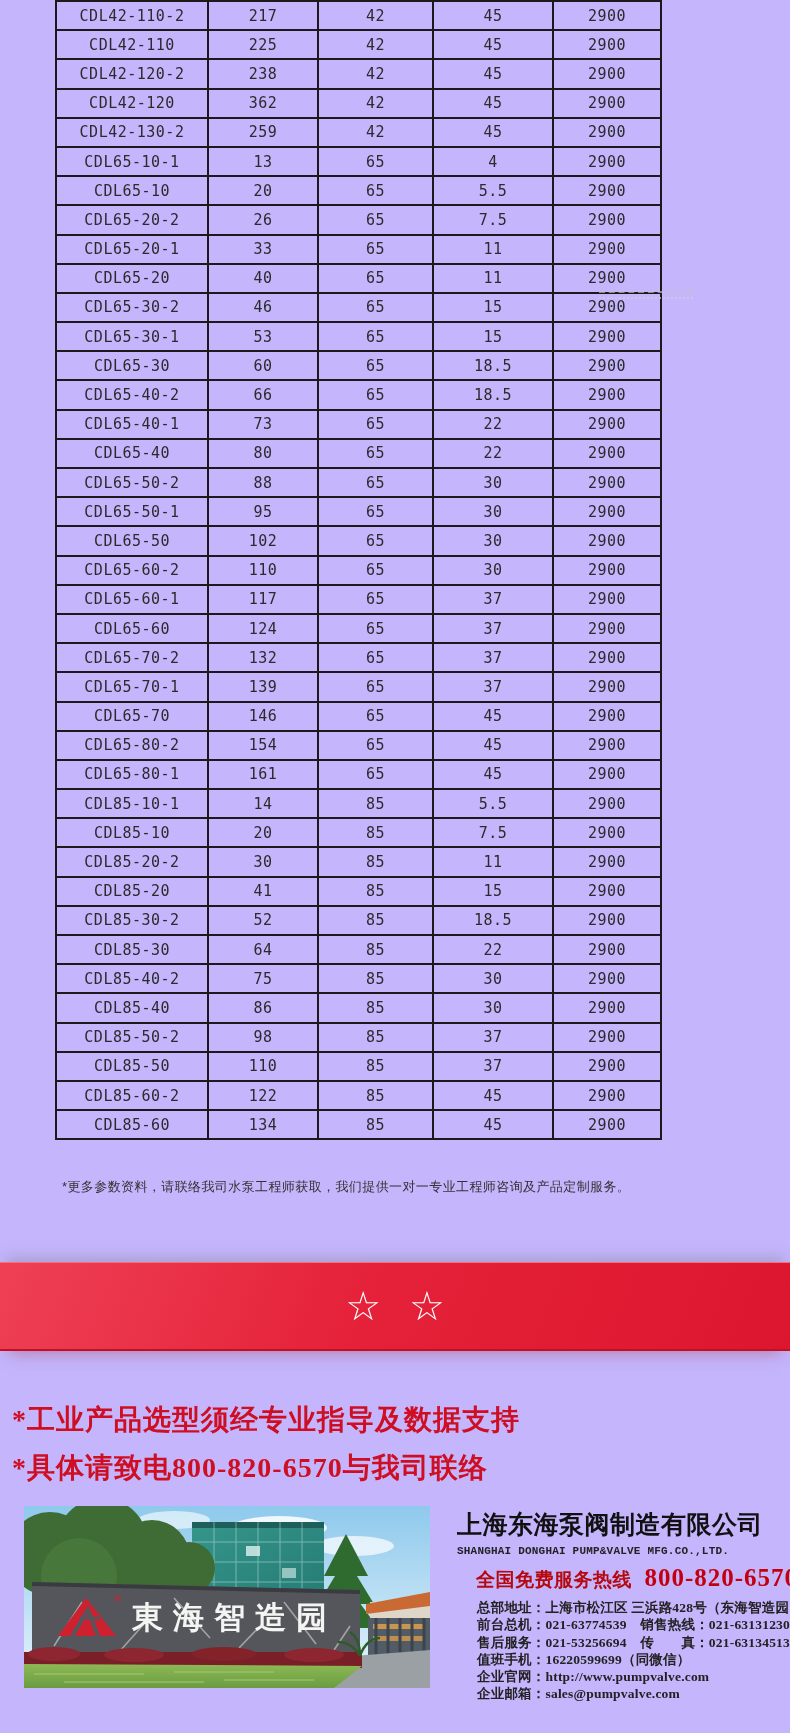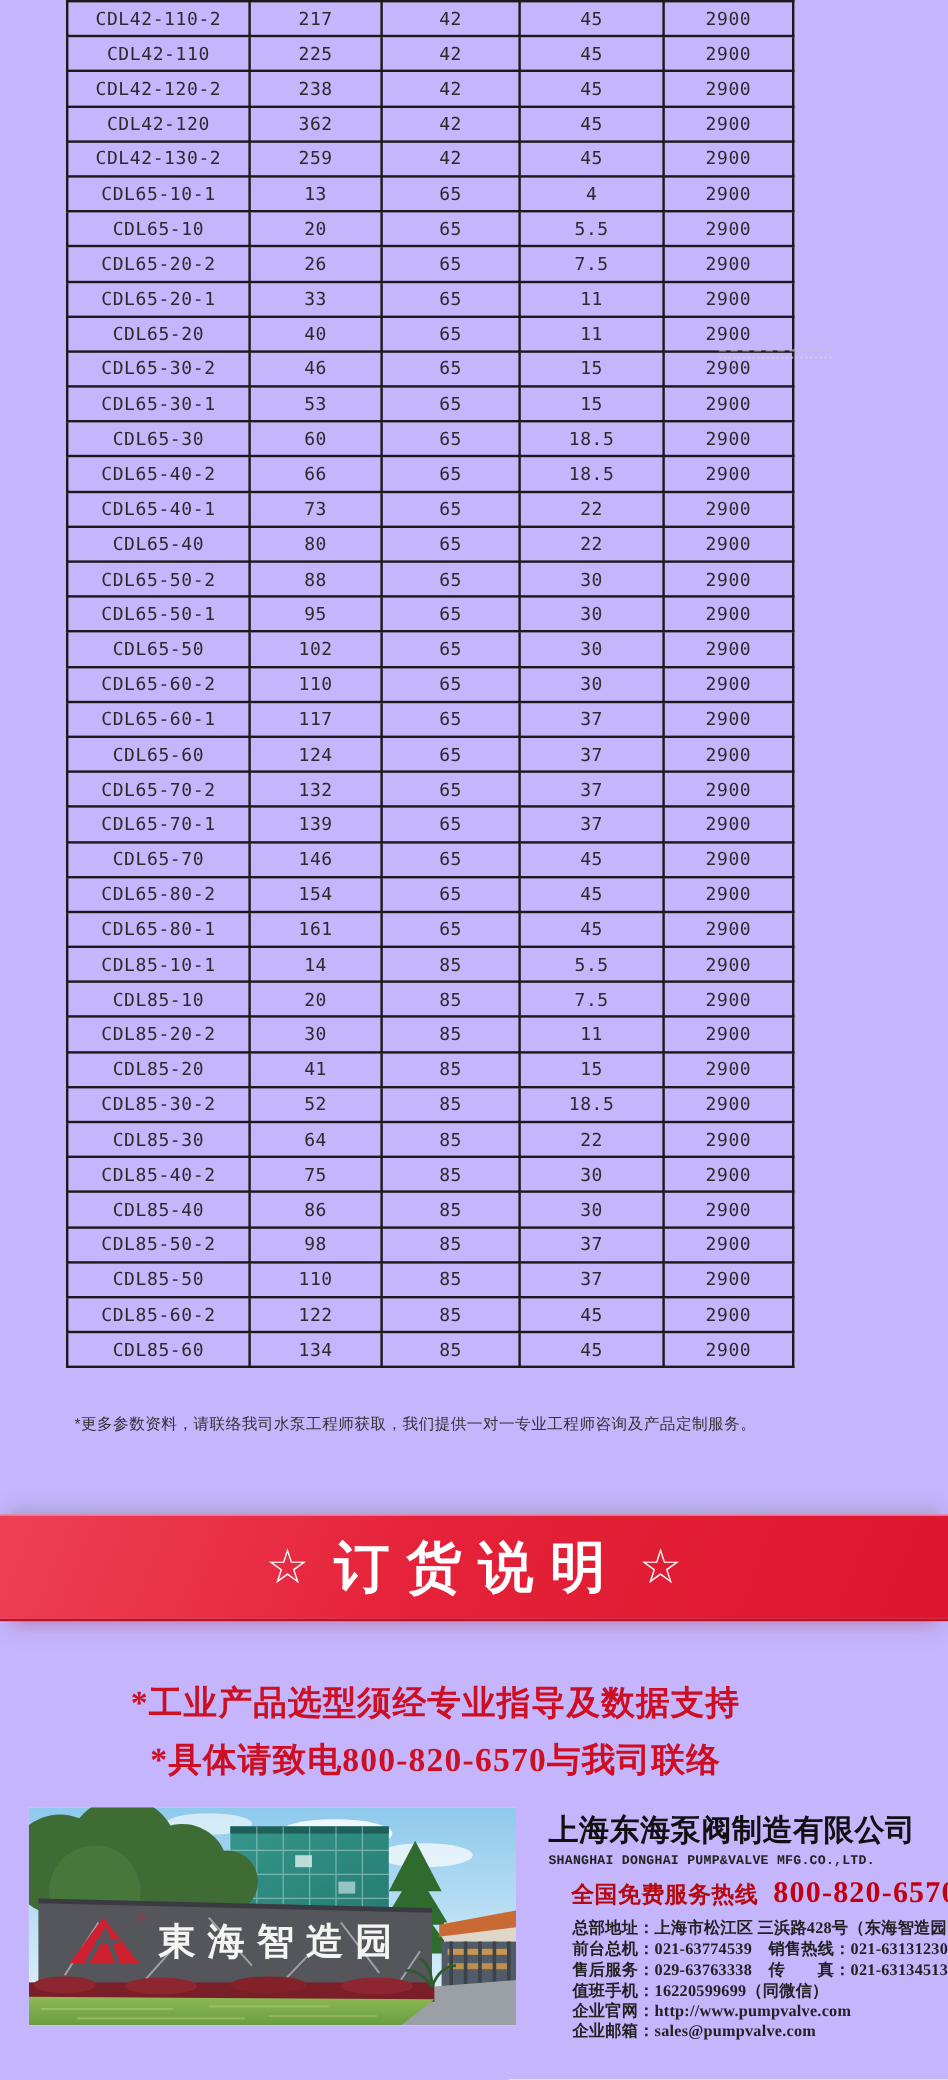--- a/index.html
+++ b/index.html
@@ -27,21 +27,21 @@
   .banner{position:absolute;left:0;top:1262px;width:790px;height:86px;
           background:linear-gradient(112deg,#ee4055 0%,#e52239 45%,#dc162e 100%);
           border-top:1px solid #f4707f;border-bottom:2px solid #c01026;
           box-shadow:0 -10px 14px -6px rgba(130,130,140,.45),0 10px 16px -9px rgba(170,60,70,.5);
           display:flex;align-items:center;justify-content:center;}
   .banner .star{color:#ffffff;font-size:40px;line-height:1;margin:0 14px;}
   .banner-title{color:#ffffff;font-size:46px;font-weight:900;letter-spacing:14px;
                 text-indent:7px;line-height:1;}
 
   
-  .notice{position:absolute;left:0;top:1396px;width:726px;text-align:center;
+  .notice{position:absolute;left:12px;top:1396px;width:726px;
           color:#ce0e22;font-family:"Liberation Serif",serif;font-weight:700;
           font-size:28px;line-height:48px;letter-spacing:1px;}
 
   
   .photo{position:absolute;left:24px;top:1506px;width:406px;height:182px;overflow:hidden;
          background:#bfe0f2;}
   .info{position:absolute;left:457px;top:1508px;width:310px;}
   .name-cn{font-size:25px;font-weight:900;color:#111;white-space:nowrap;letter-spacing:.5px;}
   .name-en{margin-top:4px;font-family:Liberation Mono, monospace;font-weight:700;font-size:11px;
            color:#222;white-space:nowrap;letter-spacing:.2px;}
@@ -345,21 +345,20 @@
 
   <div class="watermark">
       <i></i>
       <i></i>
     </div>
 
   <p class="note">*更多参数资料，请联络我司水泵工程师获取，我们提供一对一专业工程师咨询及产品定制服务。</p>
 
   <div class="banner">
     <span class="star">☆</span>
-    <span class="banner-title">订货说明</span>
     <span class="star">☆</span>
   </div>
 
   <div class="notice">
     <div>*工业产品选型须经专业指导及数据支持</div>
     <div>*具体请致电800-820-6570与我司联络</div>
   </div>
 
   <div class="photo">
     <svg width="406" height="182" viewBox="0 0 406 182" xmlns="http://www.w3.org/2000/svg">
@@ -463,20 +462,20 @@
   <div class="info">
     <div class="name-cn">上海东海泵阀制造有限公司</div>
     <div class="name-en">SHANGHAI DONGHAI PUMP&amp;VALVE MFG.CO.,LTD.</div>
     <div class="hotline">
       <span class="hotline-label">全国免费服务热线</span>
       <span class="hotline-number">800-820-6570</span>
     </div>
     <div class="details">
       <div>总部地址：上海市松江区 三浜路428号（东海智造园）</div>
       <div>前台总机：021-63774539　销售热线：021-63131230</div>
-      <div>售后服务：029-63763338　传　　真：021-63134513</div>
+      <div>售后服务：021-53256694　传　　真：021-63134513</div>
       <div>值班手机：16220599699（同微信）</div>
       <div>企业官网：http://www.pumpvalve.com</div>
       <div>企业邮箱：sales@pumpvalve.com</div>
     </div>
   </div>
 
 </div>
 
 </body></html>

